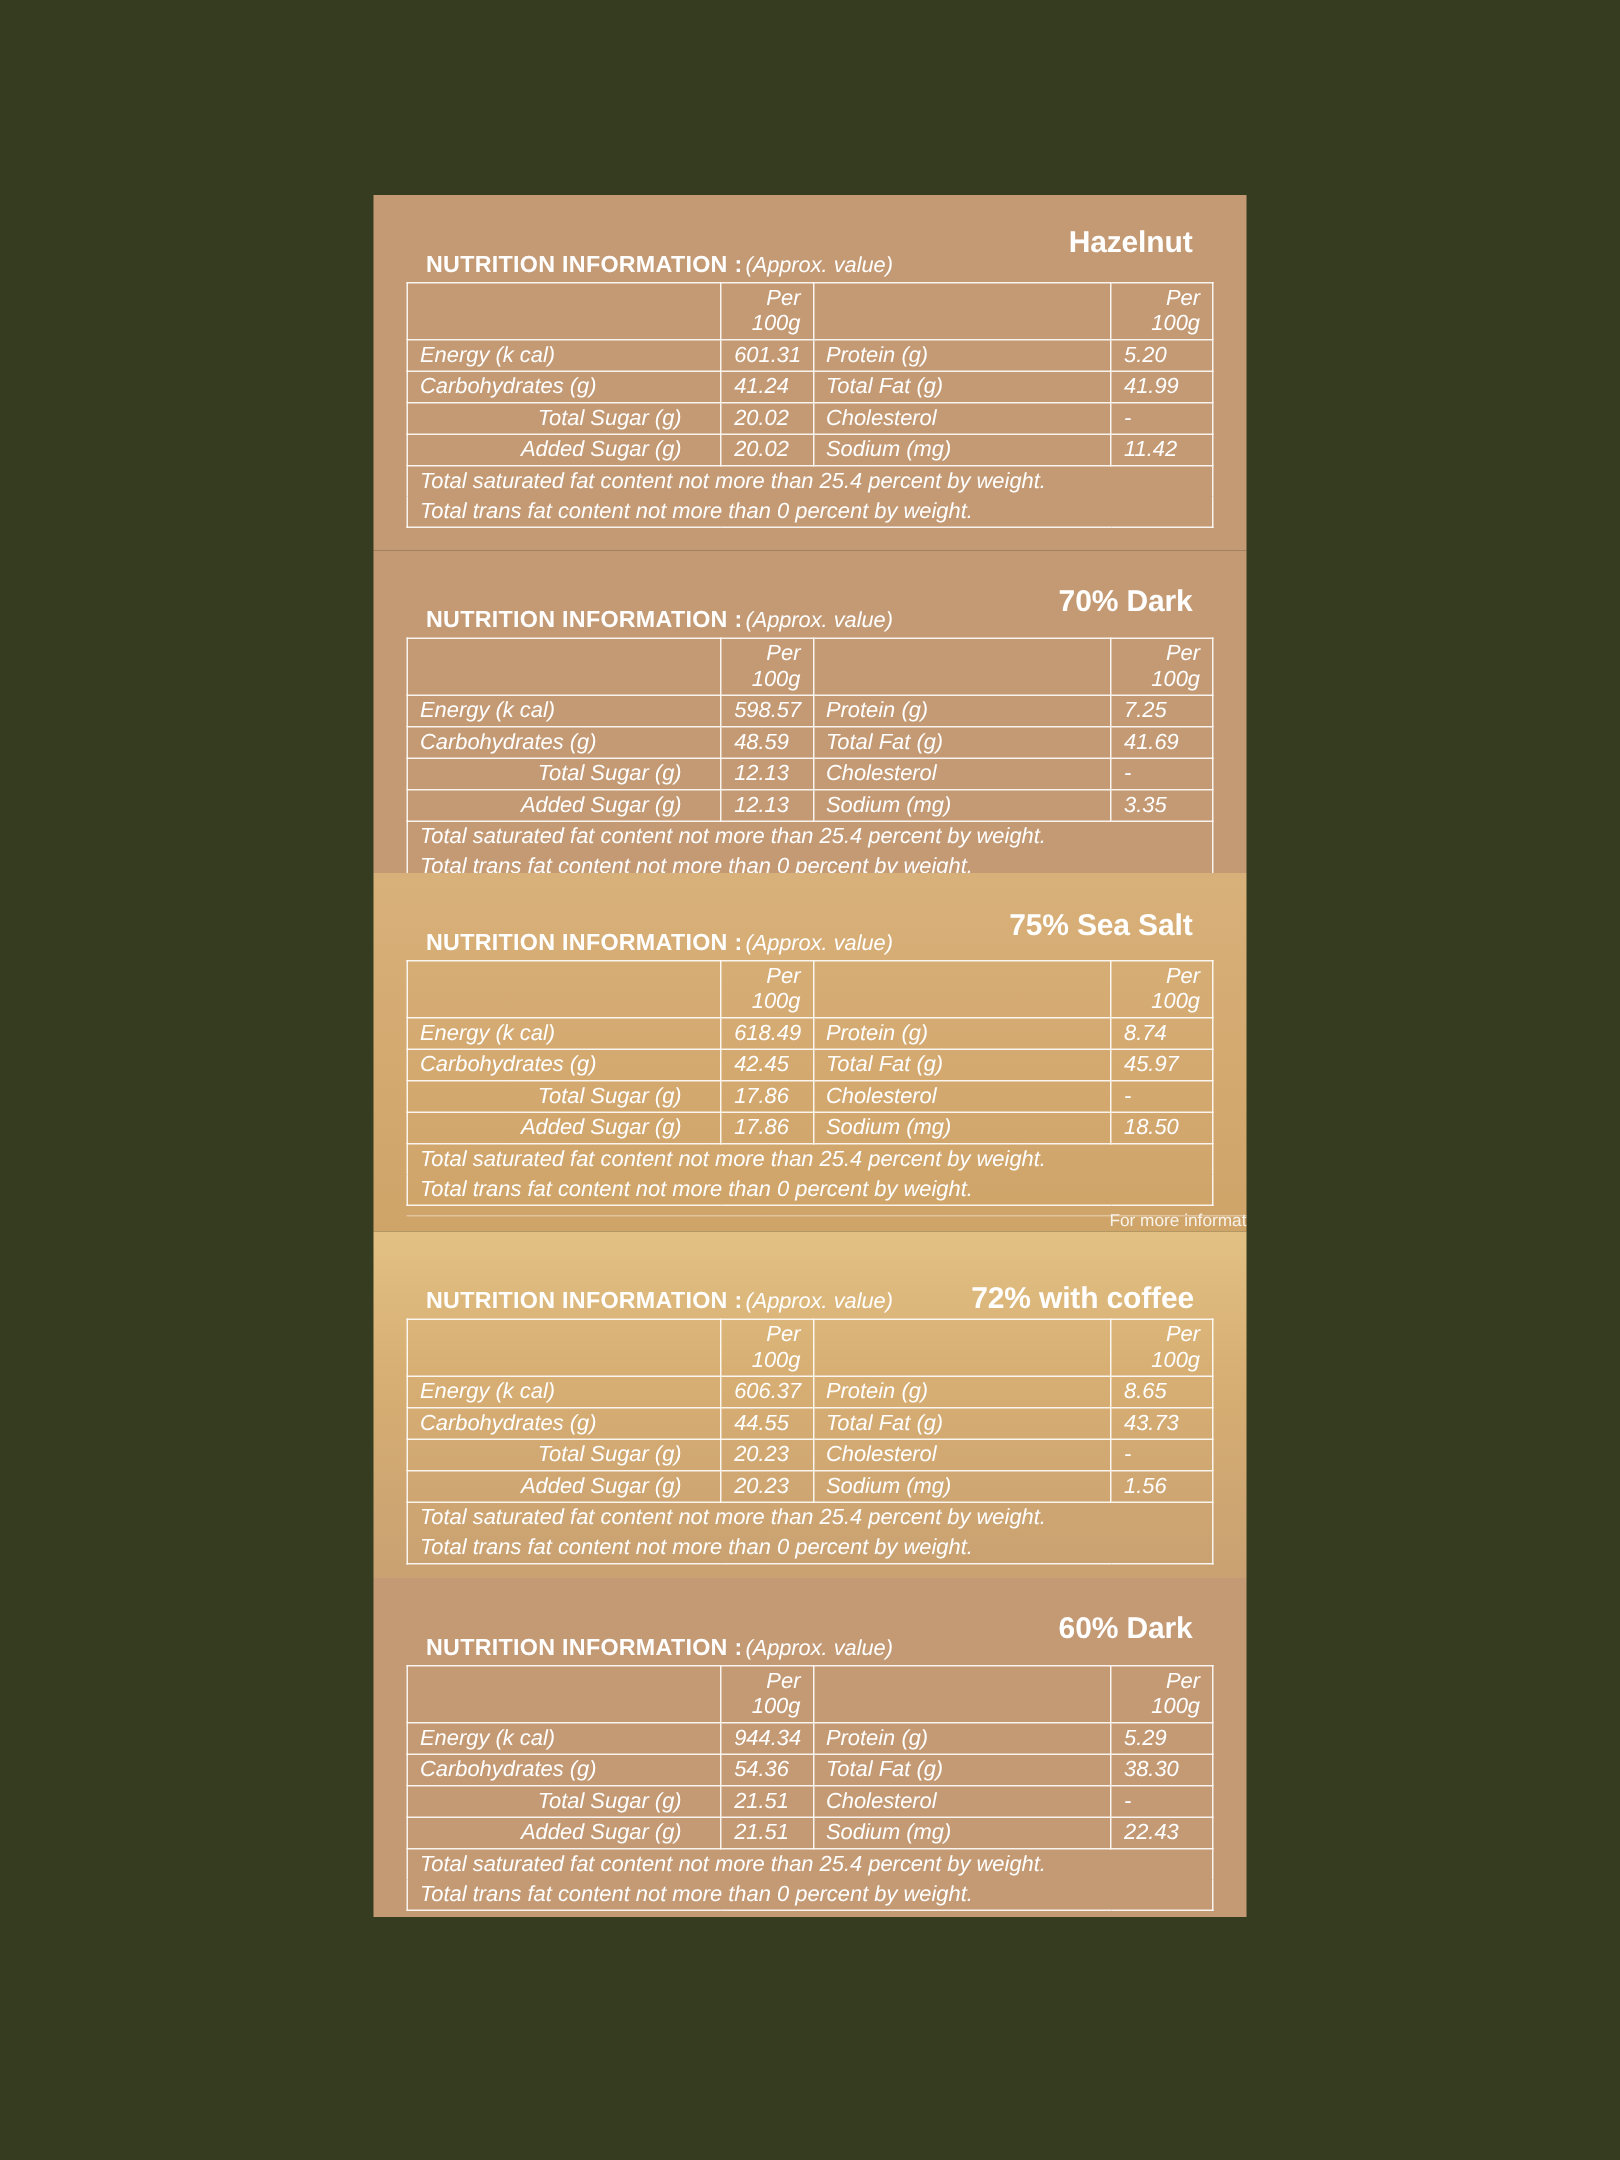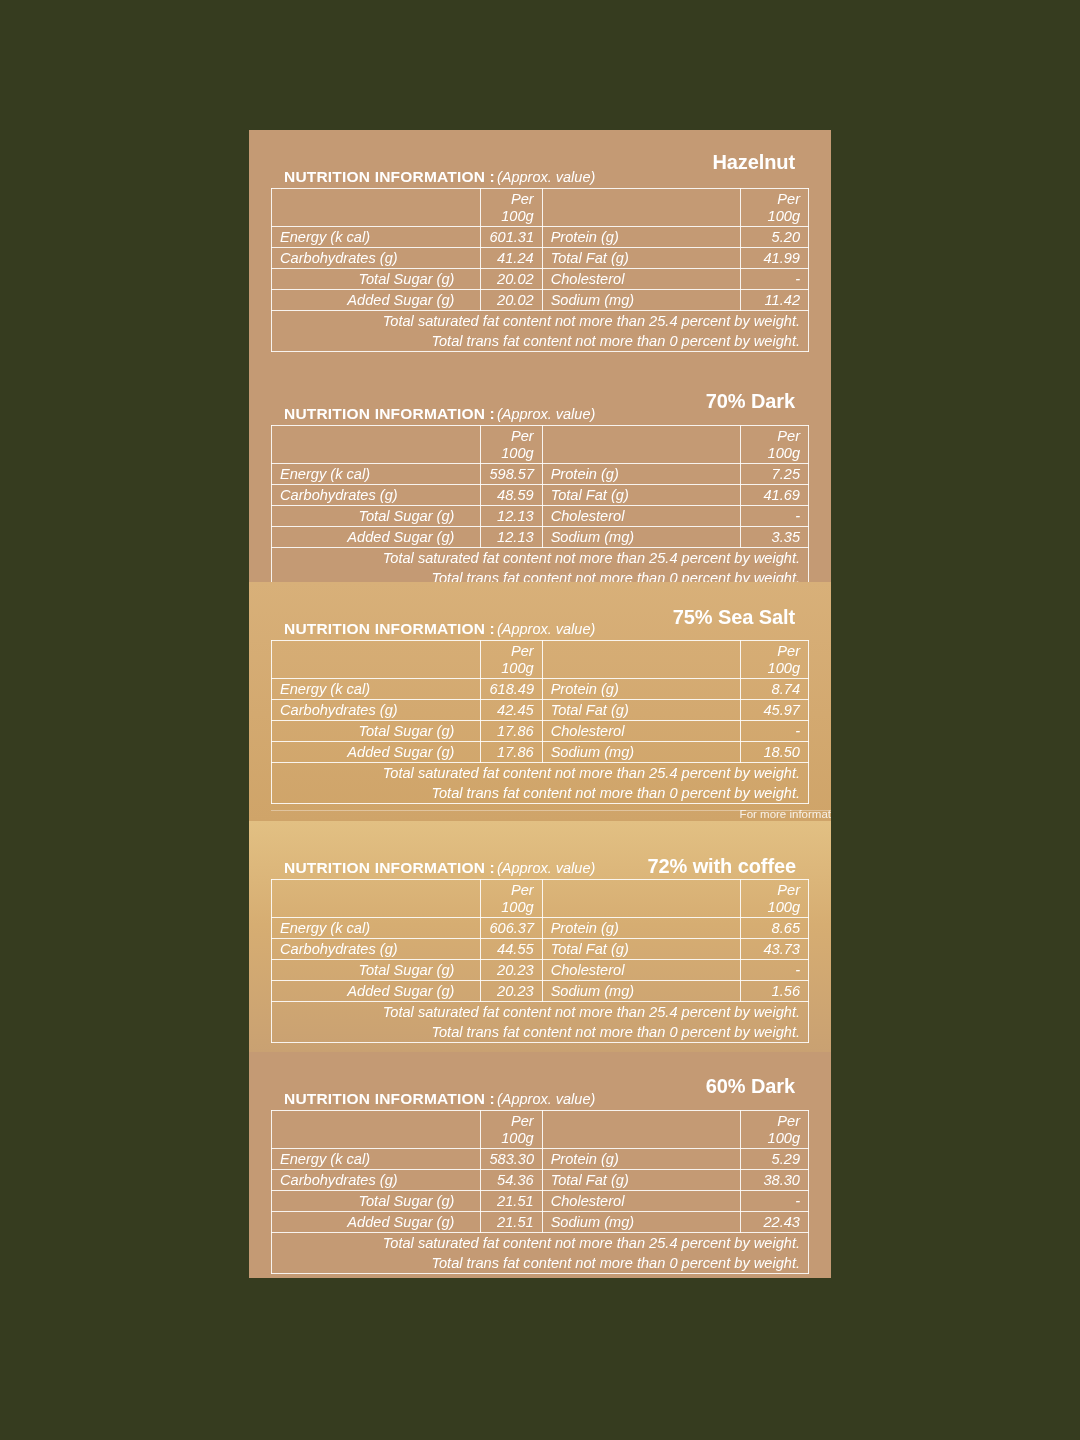--- a/index.html
+++ b/index.html
@@ -91,34 +91,34 @@
     font-size: 14.6px;
     font-style: italic;
     color: #ffffff;
     padding: 1px 8px;
     height: 20px;
     line-height: 18px;
     white-space: nowrap;
   }
   td.lbl   { text-align: left; }
   td.lbl.ind { text-align: right; padding-right: 26px; }
-  td.val   { text-align: right; padding-right: 18px; }
+  td.val   { padding-right: 18px; }
   td.perhd {
     text-align: right;
     padding-right: 18px;
     height: 42px;
     vertical-align: middle;
     font-size: 14.4px;
   }
   td.blank { border-right: none; }
 
   .per2 { display: block; line-height: 17px; }
 
   td.note {
-    text-align: right;
+    text-align: left;
     padding: 2px 8px 2px 10px;
     height: 23px;
     font-size: 14.6px;
   }
   td.note.first { border-bottom: none; }
   td.note.second { border-top: none; }
 
   
   col.c1 { width: 39%; }
   col.c2 { width: 11.4%; }
@@ -388,21 +388,21 @@
         </colgroup>
       <tbody>
         <tr>
           <td class="blank"></td>
           <td class="perhd"><span>Per</span><span class="per2">100g</span></td>
           <td class="blank"></td>
           <td class="perhd"><span>Per</span><span class="per2">100g</span></td>
         </tr>
         <tr>
           <td class="lbl">Energy (k cal)</td>
-          <td class="val">583.30</td>
+          <td class="val">944.34</td>
           <td class="lbl">Protein (g)</td>
           <td class="val">5.29</td>
         </tr>
         <tr>
           <td class="lbl">Carbohydrates (g)</td>
           <td class="val">54.36</td>
           <td class="lbl">Total Fat (g)</td>
           <td class="val">38.30</td>
         </tr>
         <tr>

